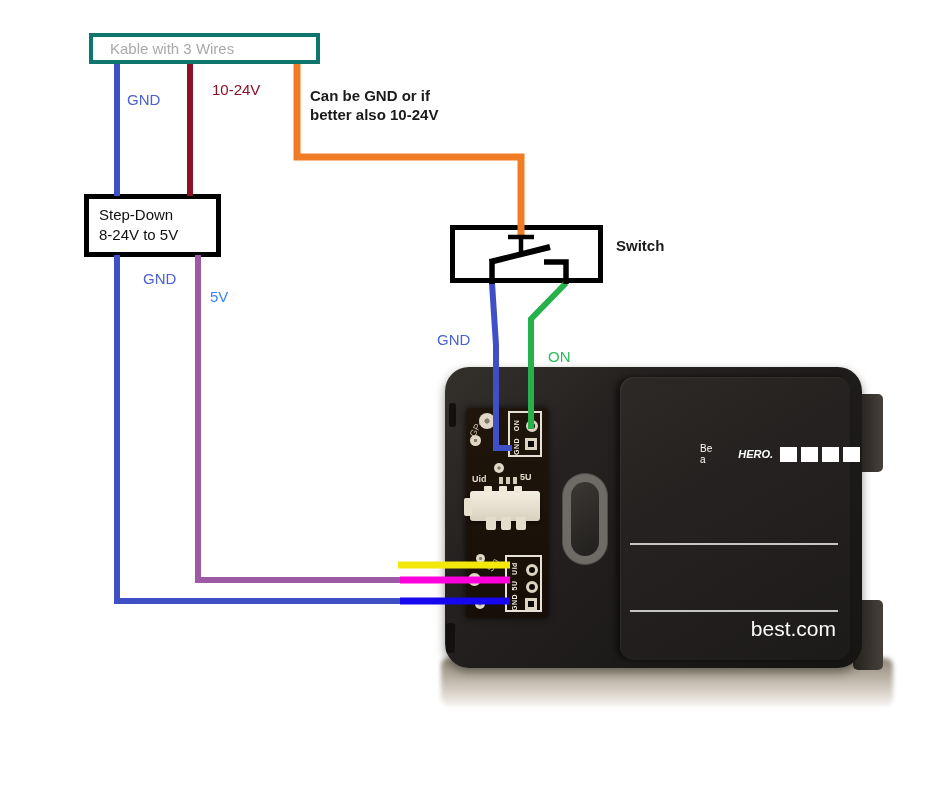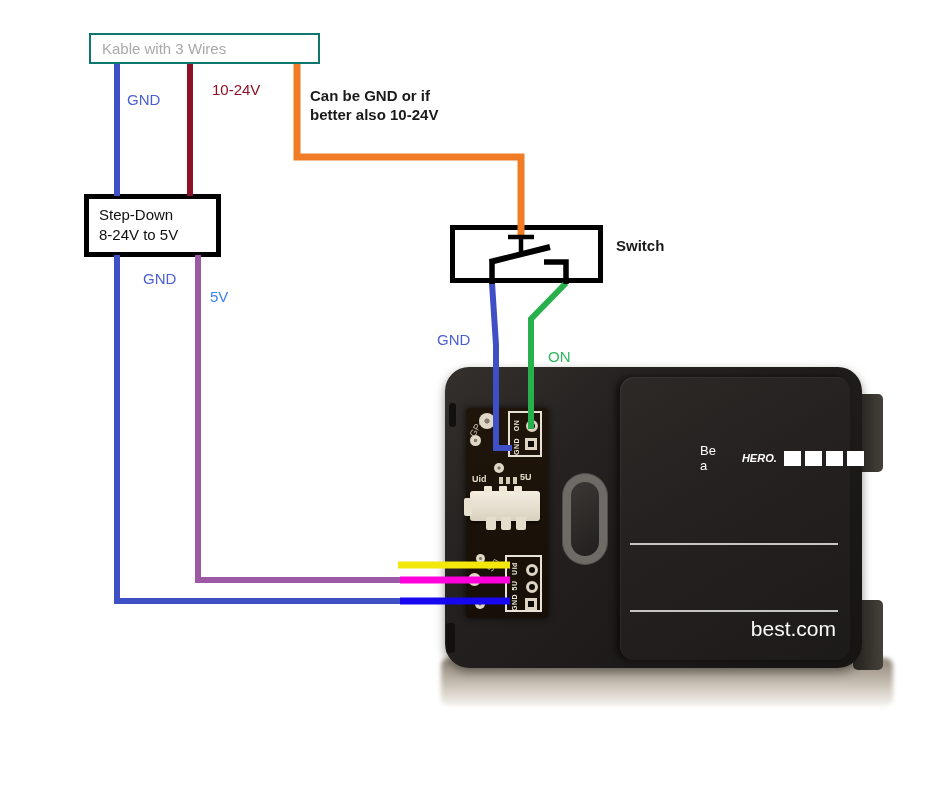--- a/index.html
+++ b/index.html
@@ -1,22 +1,22 @@
 <!DOCTYPE html>
 <html><head>
 <meta charset="utf-8">
 <style>
   html,body{margin:0;padding:0;background:#fff;}
   body{width:933px;height:798px;position:relative;overflow:hidden;
        font-family:"Liberation Sans",sans-serif;-webkit-font-smoothing:antialiased;}
   .abs{position:absolute;}
   
   .kable-box{left:89px;top:33px;width:231px;height:31px;box-sizing:border-box;
-             border:2px solid #0f766e;background:#fff;z-index:2;
-             display:flex;align-items:center;padding-left:11px;
+             border:4px solid #0f766e;background:#fff;z-index:2;
+             display:flex;align-items:center;padding-left:17px;
              font-size:15px;color:#a9a9a9;}
   .stepdown-box{left:84px;top:194px;width:137px;height:63px;box-sizing:border-box;
                 border:5px solid #000;background:#fff;z-index:2;
                 padding:6px 0 0 10px;font-size:15px;line-height:20px;color:#111;}
   .switch-box{left:450px;top:225px;width:153px;height:58px;box-sizing:border-box;
               border:5px solid #000;background:#fff;z-index:2;}
   
   .lbl{position:absolute;font-size:15px;z-index:6;white-space:nowrap;}
   .lbl-blue{color:#4a5fd2;}
   .lbl-red{color:#8c1126;}
@@ -71,21 +71,21 @@
             background:linear-gradient(145deg,#3a3734,#211f1d);}
   
   .door{left:183px;top:19px;width:230px;height:283px;border-radius:14px;
         background:linear-gradient(150deg,#2c2926 0%,#242120 40%,#1d1b19 100%);
         box-shadow:-4px 0 6px rgba(0,0,0,.55), inset 1px 1px 1px rgba(255,255,255,.06);}
   .logo{position:absolute;left:78px;top:27px;width:145px;}
   .logo-text{font-size:33px;font-weight:bold;letter-spacing:1px;
              color:rgba(255,255,255,.08);-webkit-text-stroke:1.8px #fff;}
   .logo-reg{font-size:9px;color:#fff;-webkit-text-stroke:0;margin-left:1px;}
   .tagline{position:absolute;left:80px;top:66px;display:flex;align-items:center;gap:5px;}
-  .tag-pre{font-size:13px;color:#fff;}
+  .tag-pre{font-size:10px;color:#fff;}
   .tag-bold{font-size:11px;font-weight:bold;font-style:italic;color:#fff;margin-left:21px;}
   .squares{display:flex;gap:4px;margin-left:2px;}
   .sq{width:17px;height:15px;background:#fff;}
   .divider{position:absolute;left:10px;width:208px;height:2px;background:#d4d4d2;opacity:.92;}
   .div1{top:166px;} .div2{top:233px;}
   .wind{position:absolute;left:12px;top:173px;width:212px;font-size:12.2px;
         line-height:19px;color:#eeeeec;}
   .wind b{font-weight:bold;}
   .website{position:absolute;right:14px;top:240px;font-size:21px;color:#fbfbfa;}
 </style>

